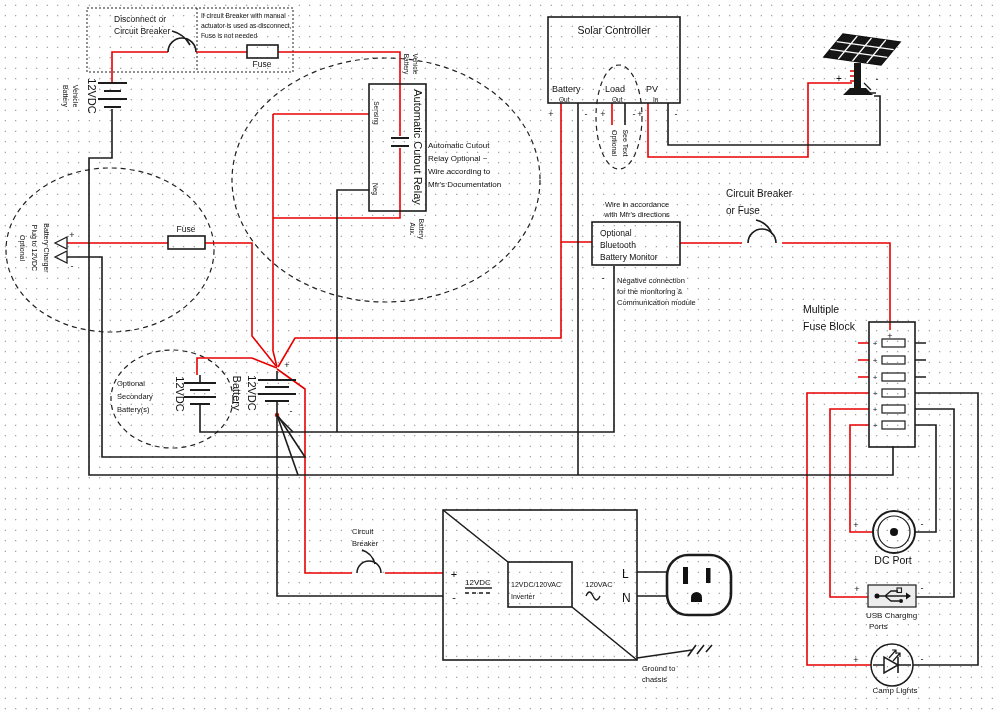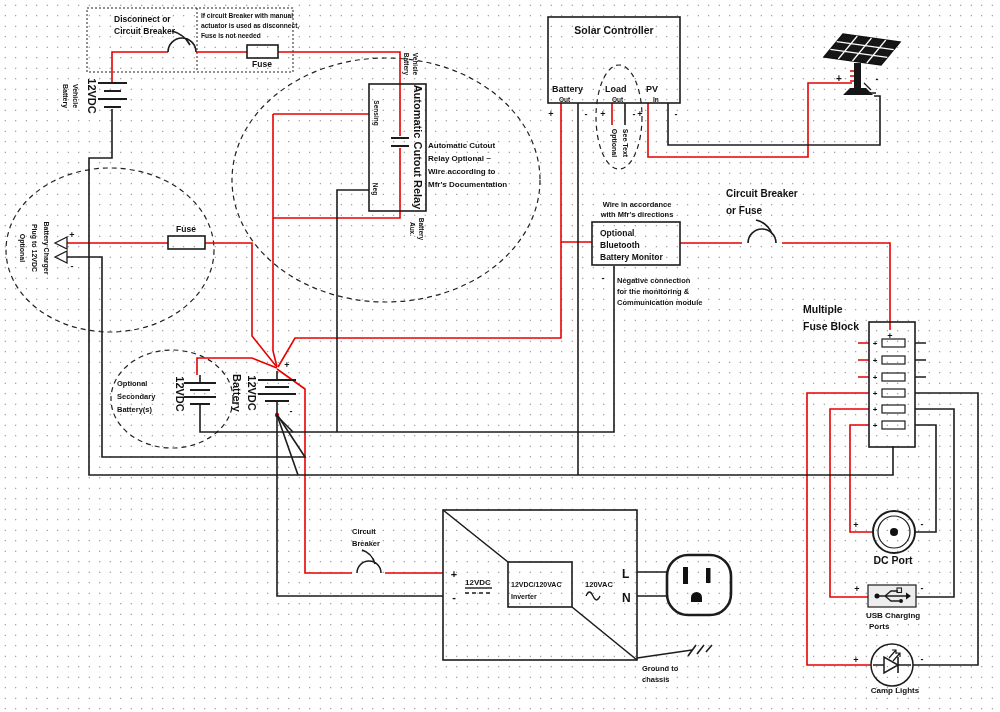--- a/index.html
+++ b/index.html
@@ -2,21 +2,20 @@
 <html><head>
 <meta charset="utf-8">
 <style>
   html,body{margin:0;padding:0;background:#fff;}
   #stage{
     position:relative;width:1000px;height:712px;overflow:hidden;
     background-color:#ffffff;
     background-image:radial-gradient(circle,#5a5a5a 0.8px,transparent 0.95px);
     background-size:10.5px 10.5px;
     font-family:"Liberation Sans",sans-serif;
-    font-weight:bold;
   }
   svg{position:absolute;left:0;top:0;}
   svg text{font-family:"Liberation Sans",sans-serif;fill:#111;}
   .vt{text-anchor:middle;}
 </style>
 </head>
 <body>
 
 <div id="stage">
 <svg width="1000" height="712" viewBox="0 0 1000 712">

